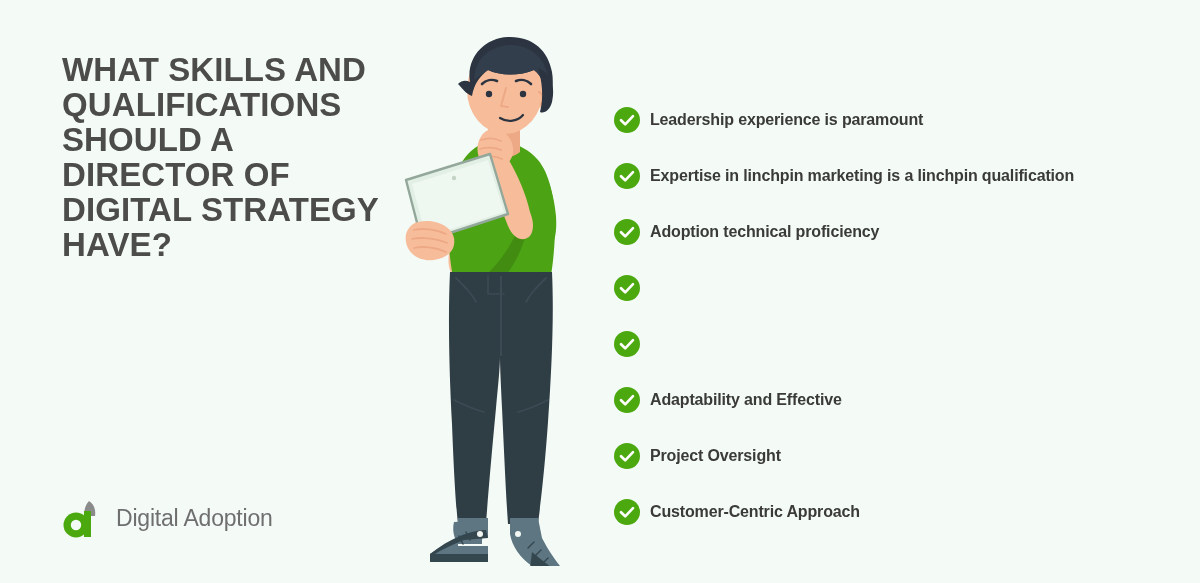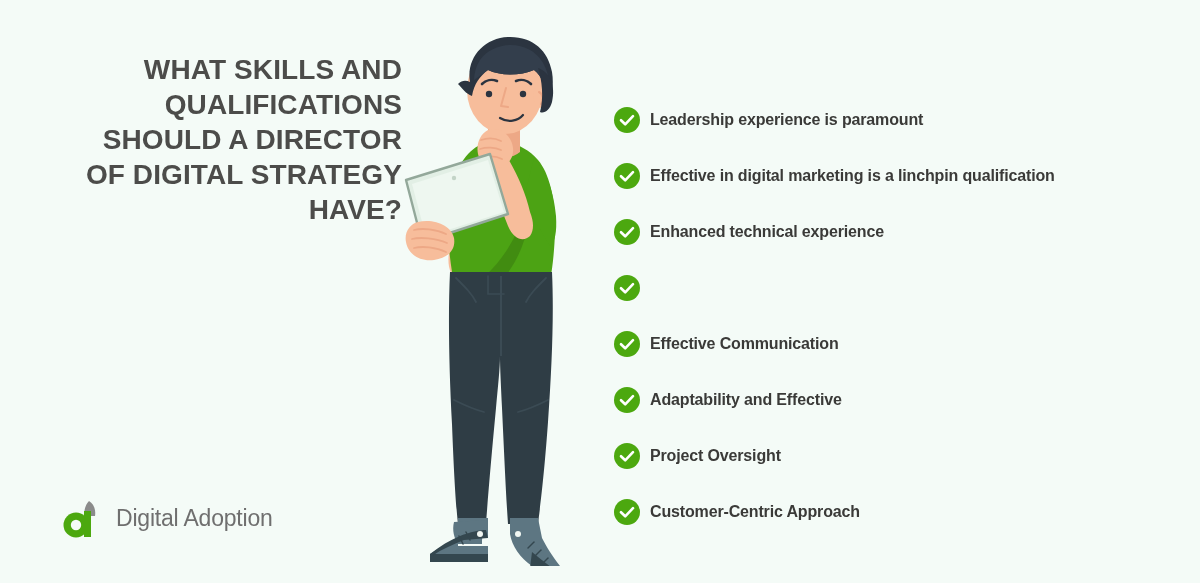--- a/index.html
+++ b/index.html
@@ -19,27 +19,26 @@
     height: 583px;
     background: #f4fbf7;
   }
 
   
   .heading {
     position: absolute;
     left: 62px;
     top: 52px;
     width: 340px;
-    font-size: 28px;
+    font-size: 33px;
     line-height: 35px;
     font-weight: 700;
     letter-spacing: 0.1px;
     color: #4c4c4a;
     text-transform: uppercase;
-    text-align: right;
   }
 
   
   .logo {
     position: absolute;
     left: 62px;
     top: 497px;
     display: flex;
     align-items: center;
     gap: 7px;
@@ -209,44 +208,43 @@
         <path d="M8 14.2 L12.2 18.3 L20 10.2" stroke="#ffffff" stroke-width="2.6" fill="none" stroke-linecap="round" stroke-linejoin="round"></path>
       </svg>
       <span class="bullet-label">Leadership experience is paramount</span>
     </div>
 
     <div class="bullet-row">
       <svg class="check-icon" viewBox="0 0 28 28">
         <circle cx="14" cy="14" r="13" fill="#4ca80f"></circle>
         <path d="M8 14.2 L12.2 18.3 L20 10.2" stroke="#ffffff" stroke-width="2.6" fill="none" stroke-linecap="round" stroke-linejoin="round"></path>
       </svg>
-      <span class="bullet-label">Effective in digital marketing is a linchpin qualification</span>
-    </div>
-
-    <div class="bullet-row">
-      <svg class="check-icon" viewBox="0 0 28 28">
-        <circle cx="14" cy="14" r="13" fill="#4ca80f"></circle>
-        <path d="M8 14.2 L12.2 18.3 L20 10.2" stroke="#ffffff" stroke-width="2.6" fill="none" stroke-linecap="round" stroke-linejoin="round"></path>
-      </svg>
-      <span class="bullet-label">Enhanced technical experience</span>
-    </div>
-
-    <div class="bullet-row">
-      <svg class="check-icon" viewBox="0 0 28 28">
-        <circle cx="14" cy="14" r="13" fill="#4ca80f"></circle>
-        <path d="M8 14.2 L12.2 18.3 L20 10.2" stroke="#ffffff" stroke-width="2.6" fill="none" stroke-linecap="round" stroke-linejoin="round"></path>
-      </svg>
-    </div>
-
-    <div class="bullet-row">
-      <svg class="check-icon" viewBox="0 0 28 28">
-        <circle cx="14" cy="14" r="13" fill="#4ca80f"></circle>
-        <path d="M8 14.2 L12.2 18.3 L20 10.2" stroke="#ffffff" stroke-width="2.6" fill="none" stroke-linecap="round" stroke-linejoin="round"></path>
-      </svg>
-      <span class="bullet-label">Effective Communication</span>
+      <span class="bullet-label">Expertise in linchpin marketing is a linchpin qualification</span>
+    </div>
+
+    <div class="bullet-row">
+      <svg class="check-icon" viewBox="0 0 28 28">
+        <circle cx="14" cy="14" r="13" fill="#4ca80f"></circle>
+        <path d="M8 14.2 L12.2 18.3 L20 10.2" stroke="#ffffff" stroke-width="2.6" fill="none" stroke-linecap="round" stroke-linejoin="round"></path>
+      </svg>
+      <span class="bullet-label">Adoption technical proficiency</span>
+    </div>
+
+    <div class="bullet-row">
+      <svg class="check-icon" viewBox="0 0 28 28">
+        <circle cx="14" cy="14" r="13" fill="#4ca80f"></circle>
+        <path d="M8 14.2 L12.2 18.3 L20 10.2" stroke="#ffffff" stroke-width="2.6" fill="none" stroke-linecap="round" stroke-linejoin="round"></path>
+      </svg>
+    </div>
+
+    <div class="bullet-row">
+      <svg class="check-icon" viewBox="0 0 28 28">
+        <circle cx="14" cy="14" r="13" fill="#4ca80f"></circle>
+        <path d="M8 14.2 L12.2 18.3 L20 10.2" stroke="#ffffff" stroke-width="2.6" fill="none" stroke-linecap="round" stroke-linejoin="round"></path>
+      </svg>
     </div>
 
     <div class="bullet-row">
       <svg class="check-icon" viewBox="0 0 28 28">
         <circle cx="14" cy="14" r="13" fill="#4ca80f"></circle>
         <path d="M8 14.2 L12.2 18.3 L20 10.2" stroke="#ffffff" stroke-width="2.6" fill="none" stroke-linecap="round" stroke-linejoin="round"></path>
       </svg>
       <span class="bullet-label">Adaptability and Effective</span>
     </div>
 

